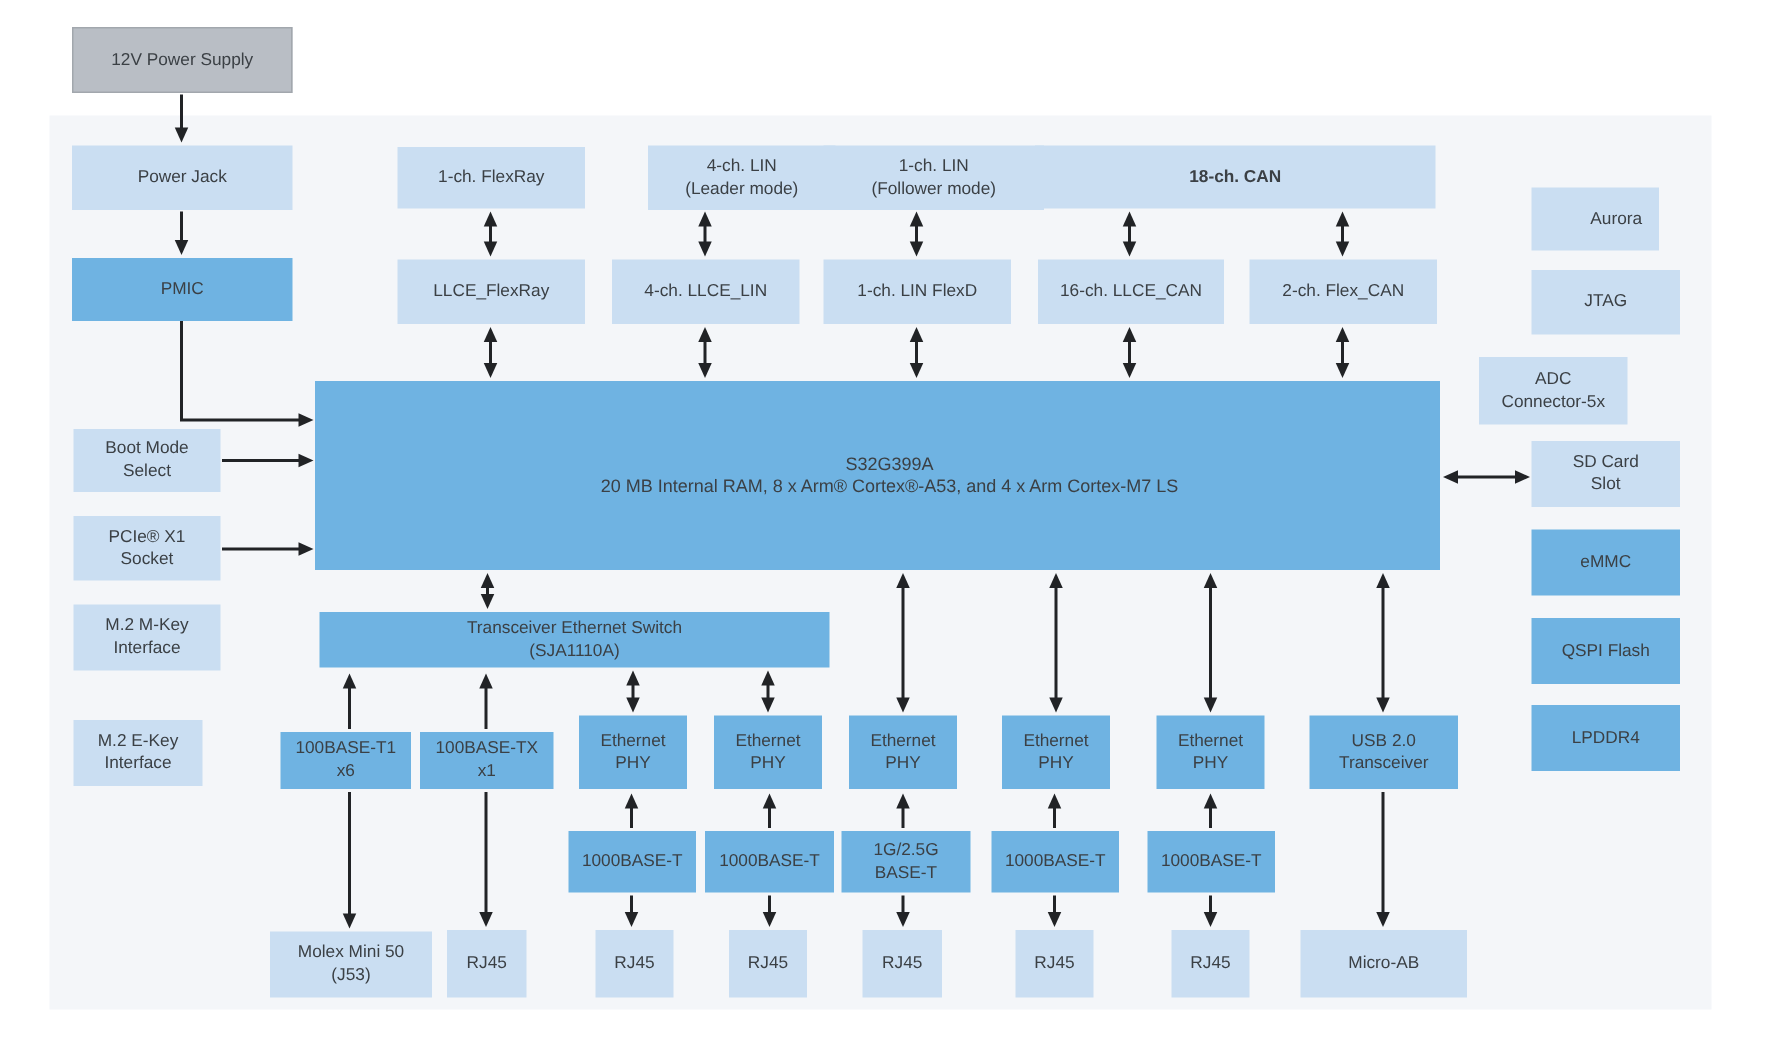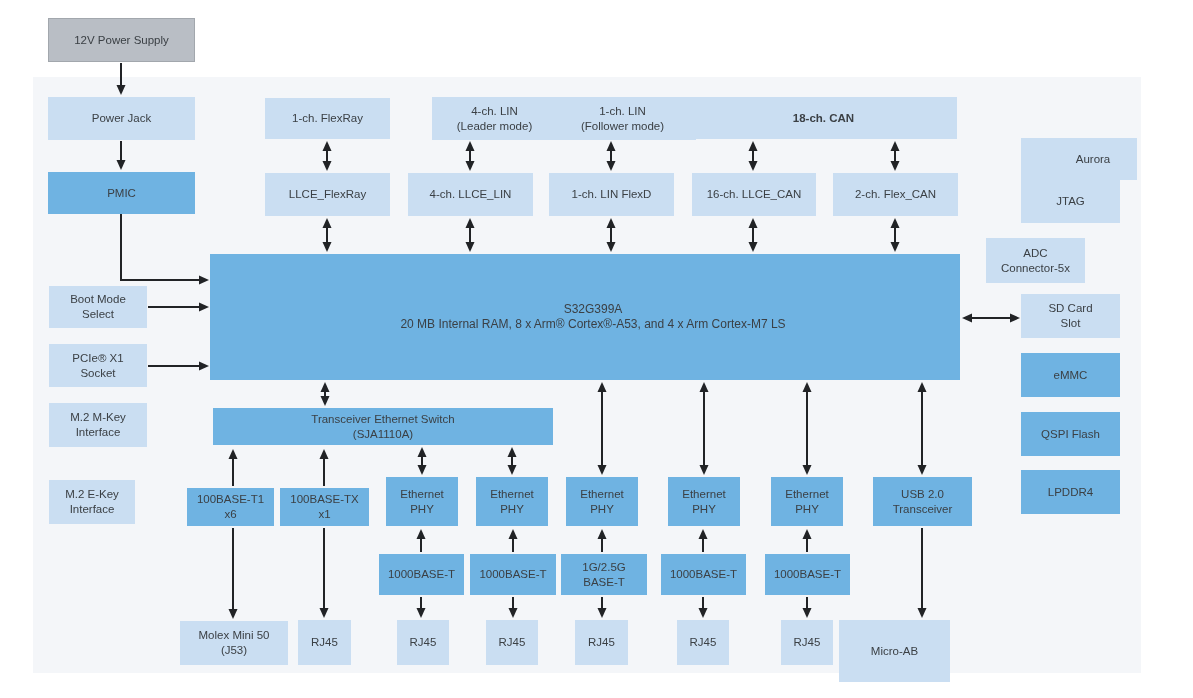--- a/index.html
+++ b/index.html
@@ -211,21 +211,21 @@
       <div class="node medium soc-node" style="left: 210px; top: 254px; width: 750px; height: 126px;">S32G399A
 20 MB Internal RAM, 8 x Arm® Cortex®-A53, and 4 x Arm Cortex-M7 LS</div>
       <div class="node light" style="left: 49px; top: 286px; width: 98px; height: 42px;">Boot Mode
 Select</div>
       <div class="node light" style="left: 49px; top: 344px; width: 98px; height: 43px;">PCIe® X1
 Socket</div>
       <div class="node light" style="left: 49px; top: 403px; width: 98px; height: 44px;">M.2 M-Key
 Interface</div>
       <div class="node light" style="left: 49px; top: 480px; width: 86px; height: 44px;">M.2 E-Key
 Interface</div>
-      <div class="node light" style="left: 1021px; top: 138px; width: 116px; height: 42px; padding-left: 28px;">Aurora</div>
+      <div class="node light" style="left: 1021px; top: 125px; width: 85px; height: 42px; padding-left: 28px;">Aurora</div>
       <div class="node light" style="left: 1021px; top: 180px; width: 99px; height: 43px;">JTAG</div>
       <div class="node light" style="left: 986px; top: 238px; width: 99px; height: 45px;">ADC
 Connector-5x</div>
       <div class="node light" style="left: 1021px; top: 294px; width: 99px; height: 44px;">SD Card
 Slot</div>
       <div class="node medium" style="left: 1021px; top: 353px; width: 99px; height: 44px;">eMMC</div>
       <div class="node medium" style="left: 1021px; top: 412px; width: 99px; height: 44px;">QSPI Flash</div>
       <div class="node medium" style="left: 1021px; top: 470px; width: 99px; height: 44px;">LPDDR4</div>
       <div class="node medium" style="left: 213px; top: 408px; width: 340px; height: 37px;">Transceiver Ethernet Switch
 (SJA1110A)</div>
@@ -252,15 +252,15 @@
       <div class="node medium" style="left: 661px; top: 554px; width: 85px; height: 41px;">1000BASE-T</div>
       <div class="node medium" style="left: 765px; top: 554px; width: 85px; height: 41px;">1000BASE-T</div>
       <div class="node light" style="left: 180px; top: 621px; width: 108px; height: 44px;">Molex Mini 50
 (J53)</div>
       <div class="node light" style="left: 298px; top: 620px; width: 53px; height: 45px;">RJ45</div>
       <div class="node light" style="left: 397px; top: 620px; width: 52px; height: 45px;">RJ45</div>
       <div class="node light" style="left: 486px; top: 620px; width: 52px; height: 45px;">RJ45</div>
       <div class="node light" style="left: 575px; top: 620px; width: 53px; height: 45px;">RJ45</div>
       <div class="node light" style="left: 677px; top: 620px; width: 52px; height: 45px;">RJ45</div>
       <div class="node light" style="left: 781px; top: 620px; width: 52px; height: 45px;">RJ45</div>
-      <div class="node light" style="left: 839px; top: 620px; width: 111px; height: 62px;">Micro-AB</div>
+      <div class="node light" style="left: 867px; top: 620px; width: 111px; height: 45px;">Micro-AB</div>
     </div>
 </div>
 
 </body></html>

